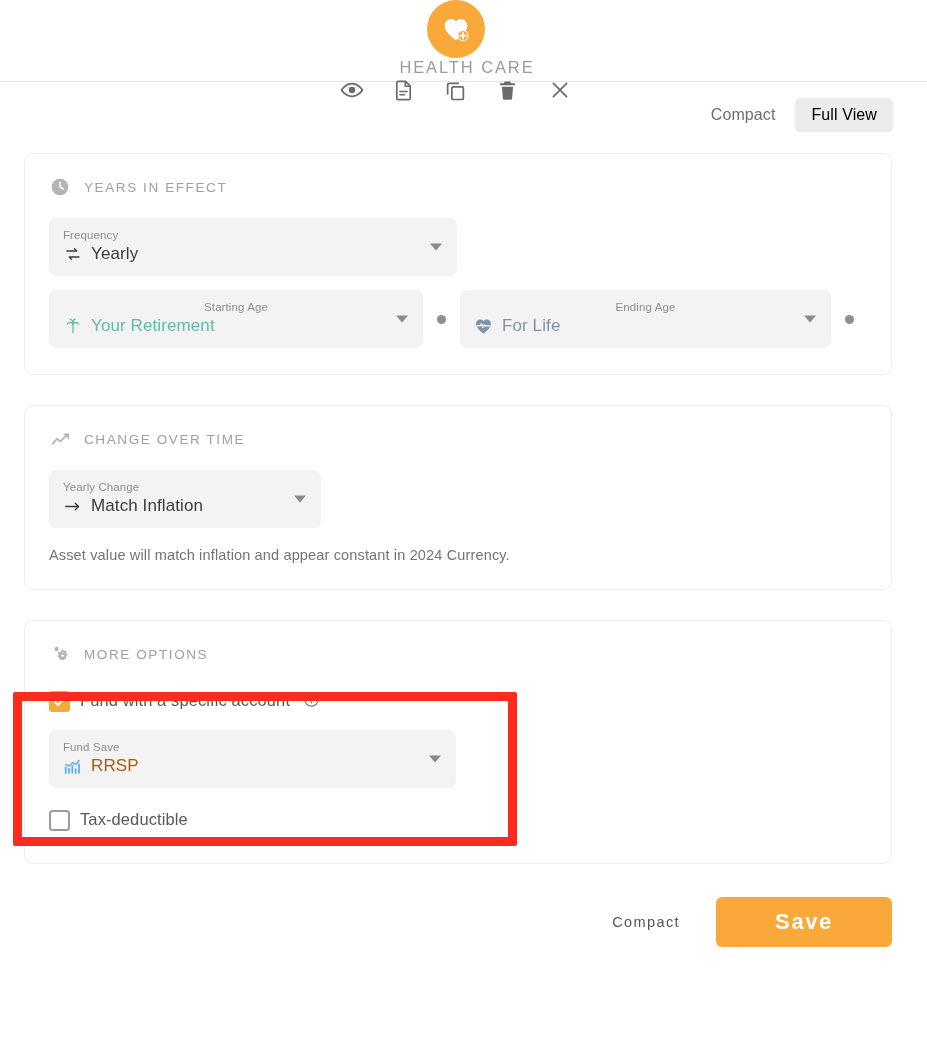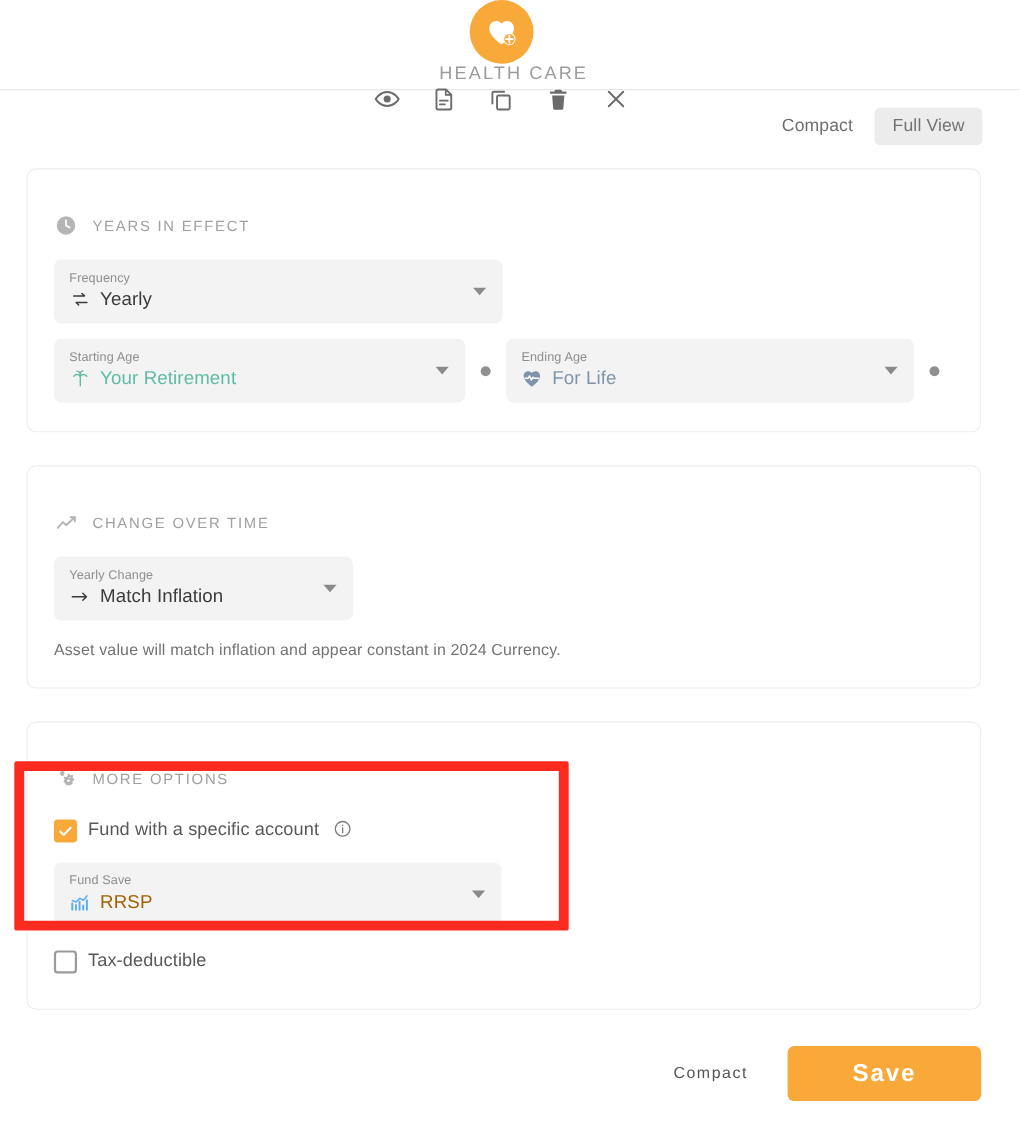--- a/index.html
+++ b/index.html
@@ -58,32 +58,32 @@
   .view-opt {
     font-size: 16px;
     color: #6e6e6e;
     padding: 8px 16px;
     border-radius: 5px;
     cursor: pointer;
     letter-spacing: .1px;
   }
   .view-opt.active {
     background: #ececec;
-    color: #737373;
+    color: #000000;
     font-weight: 400;
   }
 
   
   .content { padding: 0 0 0 0; }
   .card {
     margin: 16px 35px 0 24px;
     border: 1px solid #ededed;
     border-radius: 9px;
     background: #ffffff;
-    padding: 40px 24px 26px 24px;
+    padding: 22px 24px 26px 24px;
     position: relative;
   }
   .card.first { margin-top: 21px; }
 
   .card-head {
     display: flex;
     align-items: center;
     gap: 13px;
     margin-bottom: 20px;
   }
@@ -310,21 +310,21 @@
         <span class="vicon">
           <svg width="18" height="18" viewBox="0 0 24 24" fill="none" stroke="#3b3b3b" stroke-width="1.8" stroke-linecap="round" stroke-linejoin="round">
             <path d="M4 8h13l-3-3M20 16H7l3 3"></path>
           </svg>
         </span>
         <span>Yearly</span>
       </div>
       <span class="caret"></span>
     </div>
 
-    <div class="row" style="margin-top:14px;">
+    <div class="row" style="margin-top:14px;text-align:center;">
       <div class="field" id="starting-age-field">
         <div class="field-label">Starting Age</div>
         <div class="field-value teal">
           <span class="vicon">
             <svg width="18" height="18" viewBox="0 0 24 24" fill="none" stroke="#5fbba4" stroke-width="1.7" stroke-linecap="round">
               <path d="M12 21V9"></path>
               <path d="M12 9C9 6.6 6 7.2 4.2 9.4"></path>
               <path d="M12 9c3-2.4 6-1.8 7.8.4"></path>
               <path d="M12 9C11 5.8 12.6 3.4 15 2.8"></path>
               <path d="M12 9C12.6 5.6 10.6 3.4 8 3.2"></path>

